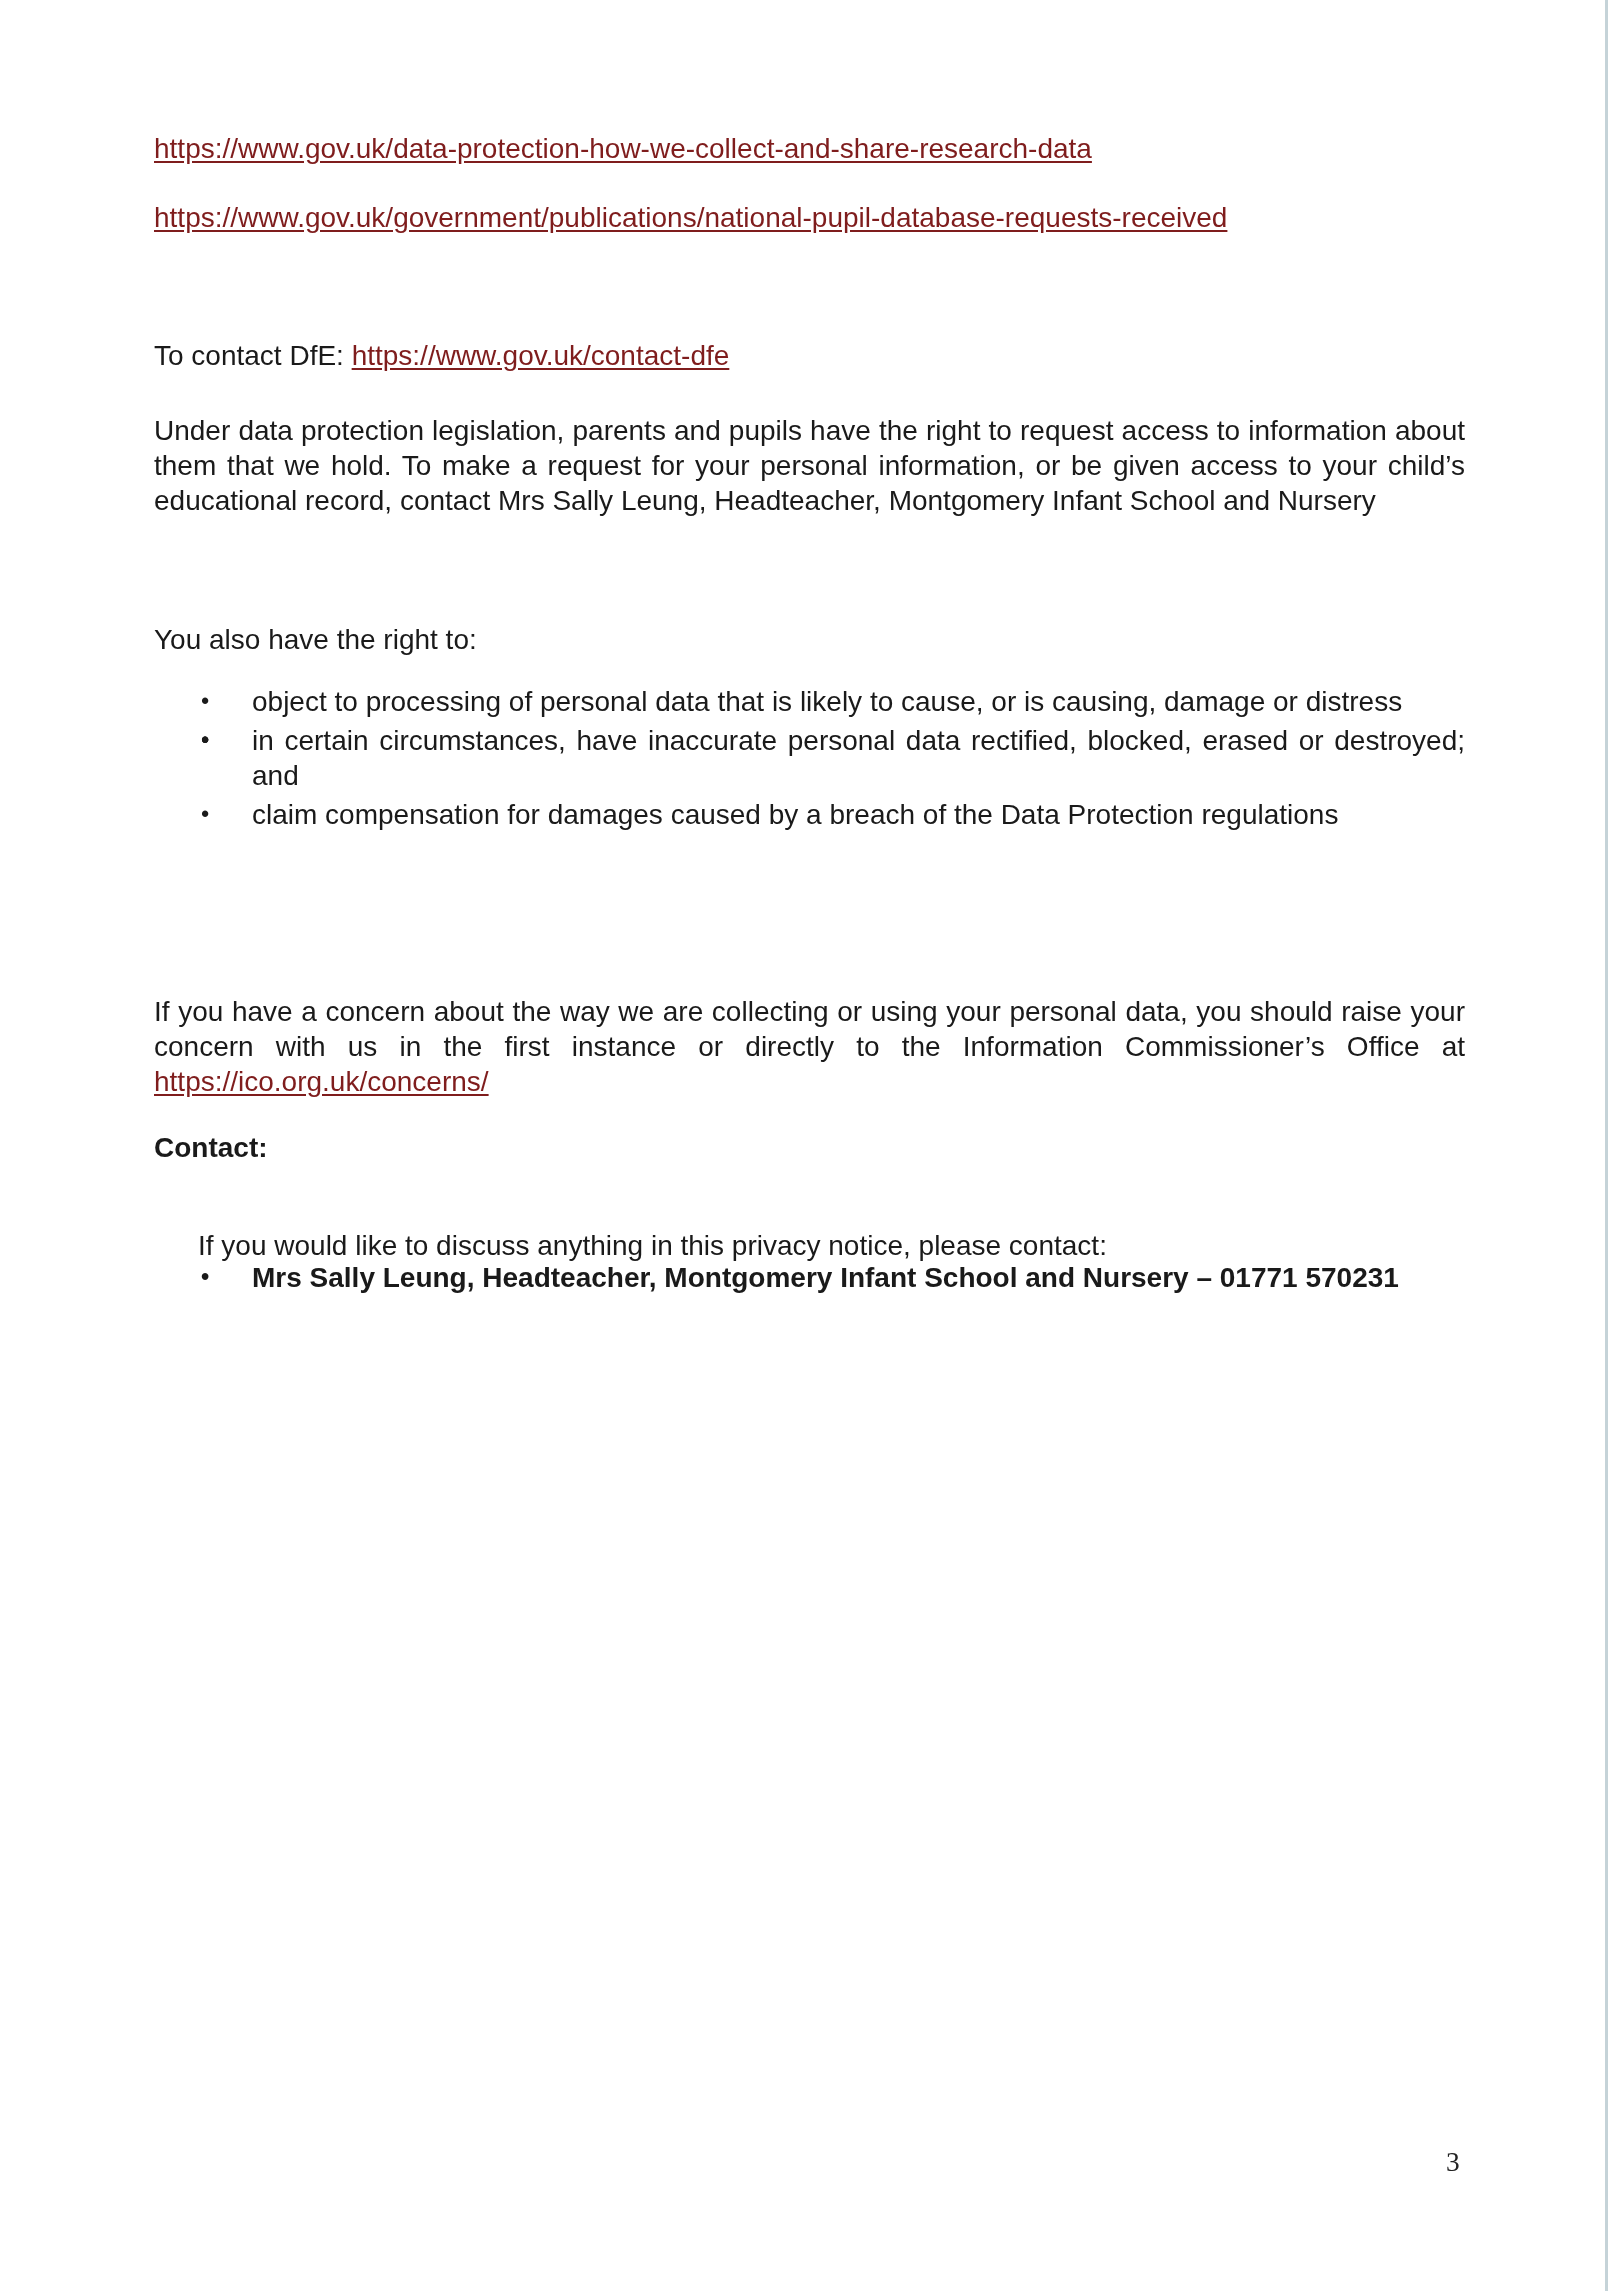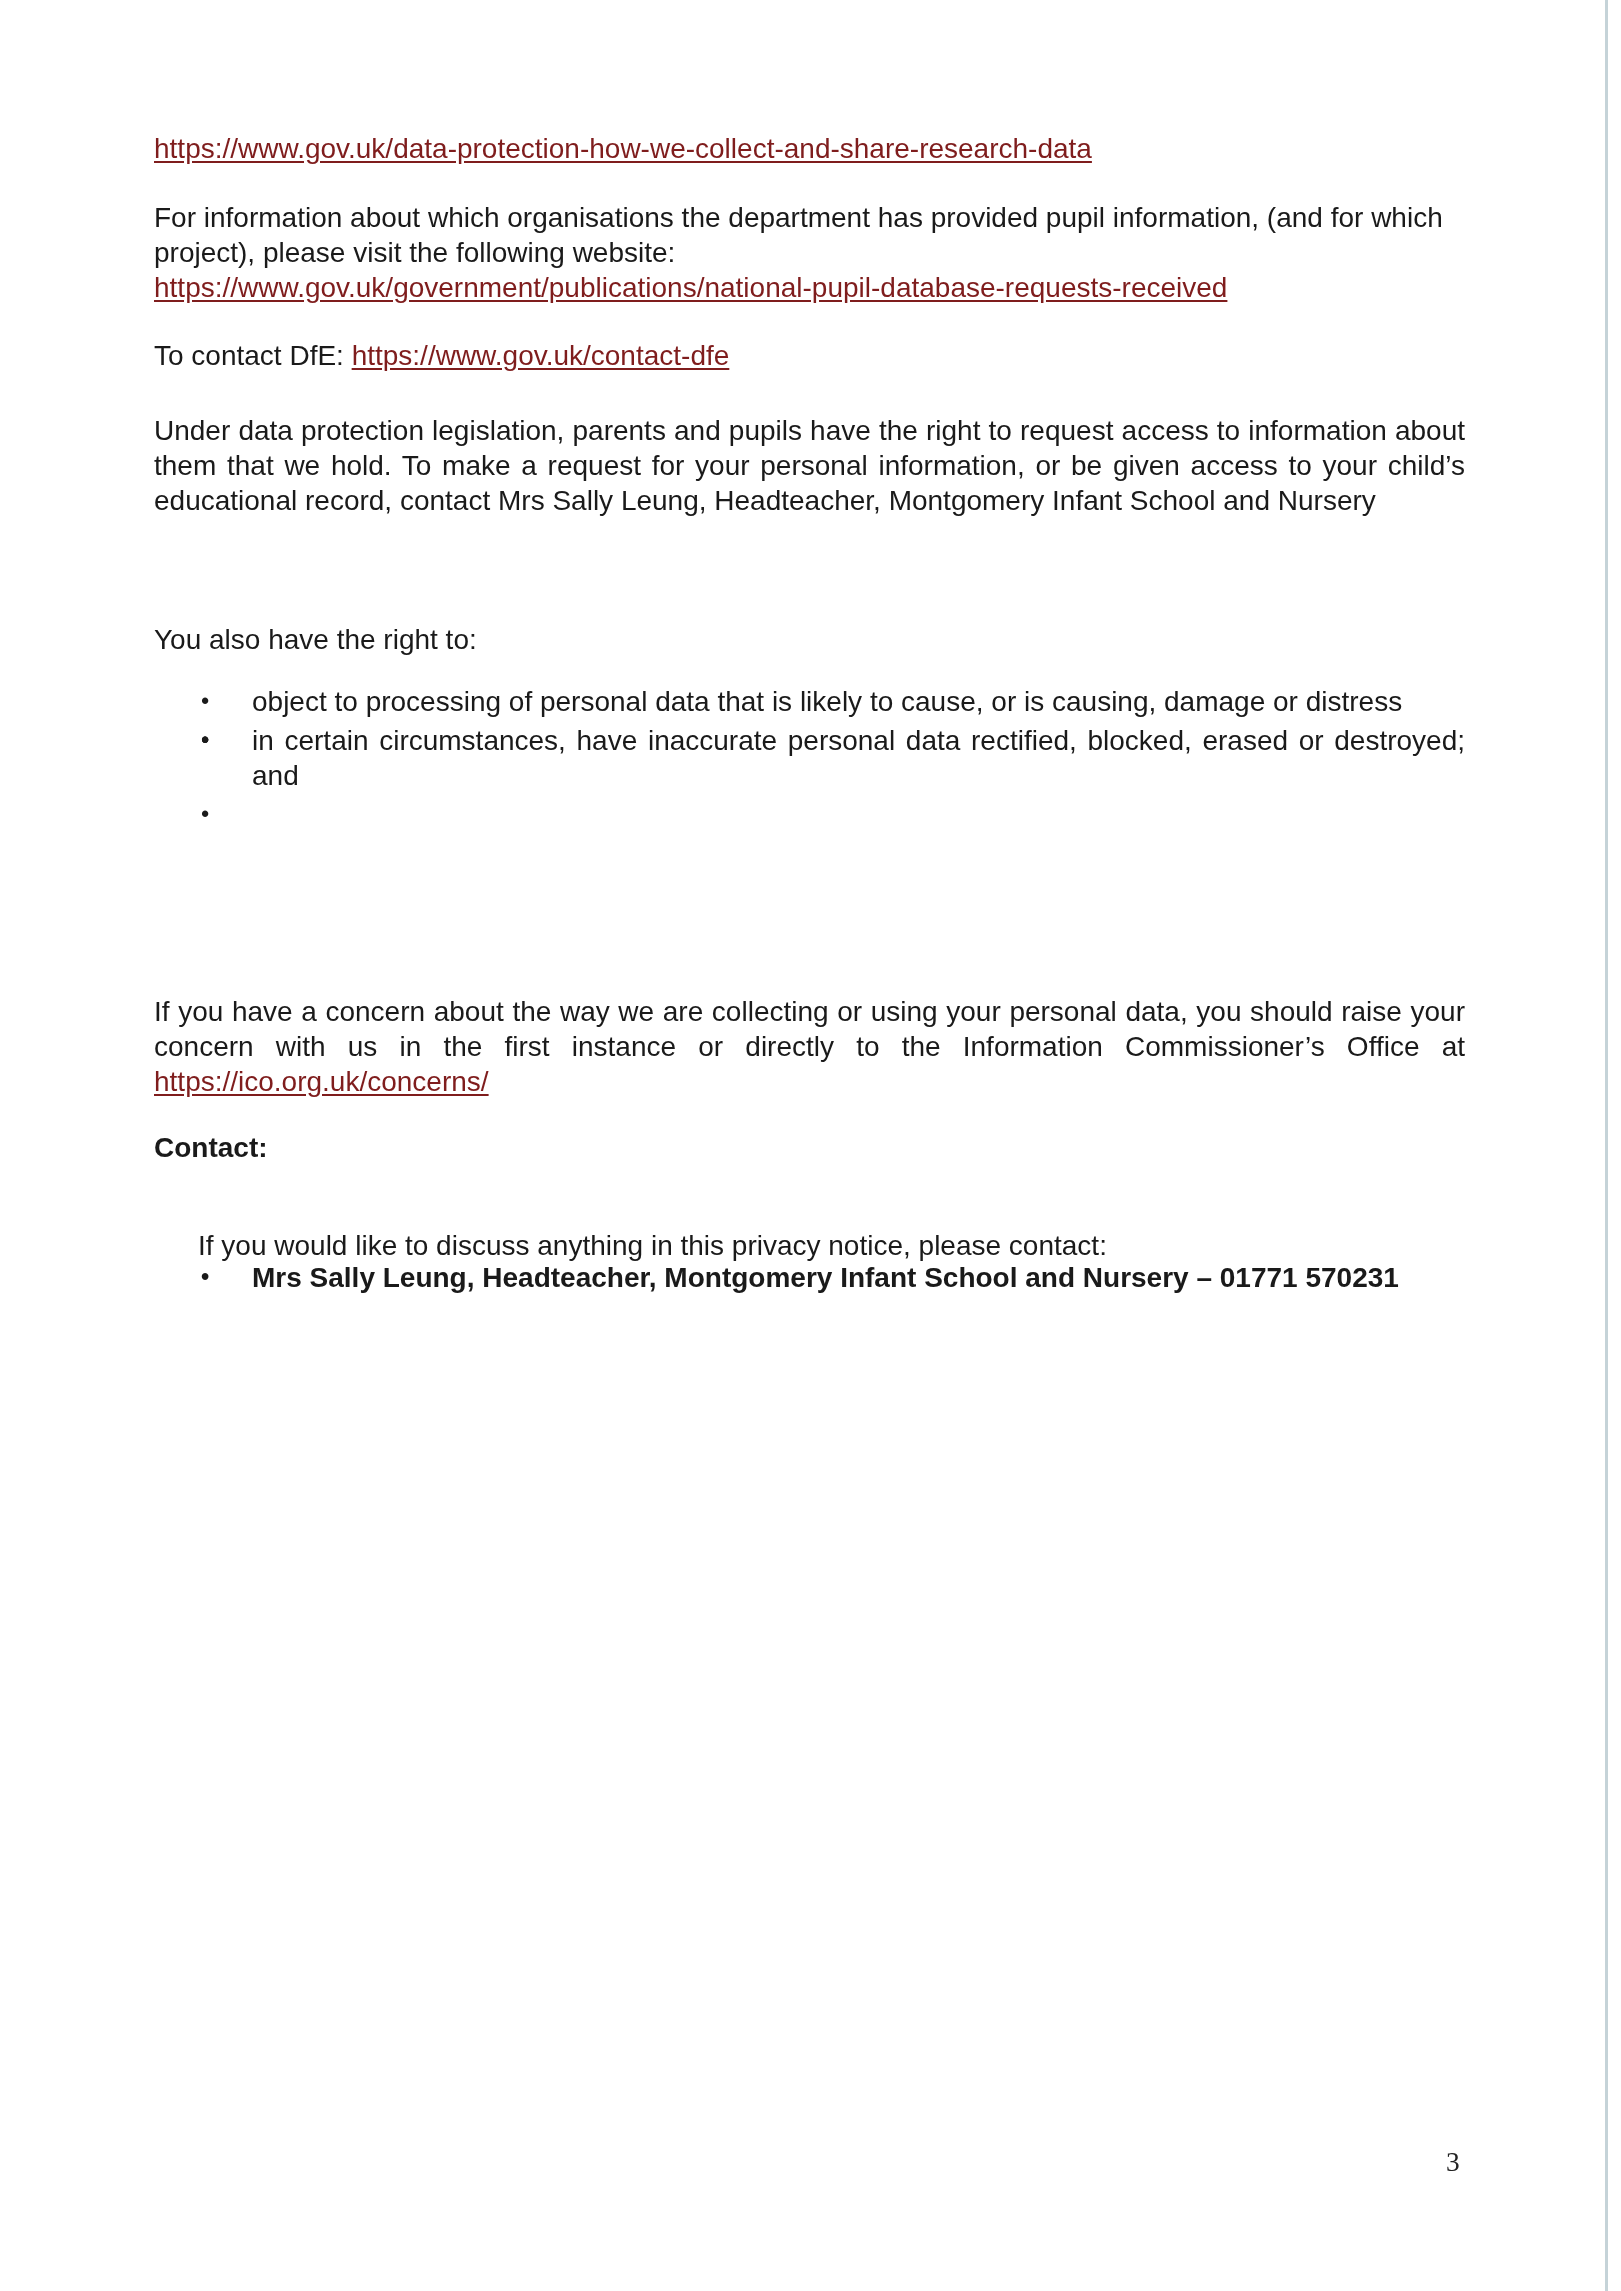--- a/index.html
+++ b/index.html
@@ -24,21 +24,20 @@
 
 <div class="edge-line"></div>
 
 <div class="content">
 
   <div class="block" style="top:0px;">
     <a class="link">https://www.gov.uk/data-protection-how-we-collect-and-share-research-data</a>
   </div>
 
   <div class="block" style="top:69px;">
-    <p>For information about which organisations the department has provided pupil information, (and for which project), please visit the following website:</p>
     <a class="link">https://www.gov.uk/government/publications/national-pupil-database-requests-received</a>
   </div>
 
   <div class="block" style="top:207px;">
     <span>To contact DfE: </span><a class="link">https://www.gov.uk/contact-dfe</a>
   </div>
 
   <div class="block" style="top:282px;">
     <p class="justify">Under data protection legislation, parents and pupils have the right to request access to information about them that we hold. To make a request for your personal information, or be given access to your child’s educational record, contact Mrs Sally Leung, Headteacher, Montgomery Infant School and Nursery</p>
   </div>
@@ -46,21 +45,21 @@
   <div class="block" style="top:491px;">
     <p>You also have the right to:</p>
   </div>
 
   <div class="block" style="top:553px;">
     <ul>
       <li class="justify" style="margin-bottom:3.9px;"><span class="bullet">•</span><span>object to processing of personal data that is likely to cause, or is causing, damage or distress</span></li>
       <li class="justify" style="margin-bottom:3.9px;"><span class="bullet">•</span></li>
       <li class="justify" style="margin-bottom:3.9px;"><span class="bullet">•</span></li>
       <li class="justify" style="margin-bottom:3.9px;"><span class="bullet">•</span><span>in certain circumstances, have inaccurate personal data rectified, blocked, erased or destroyed; and</span></li>
-      <li class="justify"><span class="bullet">•</span></li>
+      <li class="justify"><span class="bullet">•</span><span>claim compensation for damages caused by a breach of the Data Protection regulations</span></li>
     </ul>
   </div>
 
   <div class="block" style="top:863px;">
     <p class="justify"><span>If you have a concern about the way we are collecting or using your personal data, you should raise your concern with us in the first instance or directly to the Information Commissioner’s Office at </span><a class="link">https://ico.org.uk/concerns/</a></p>
   </div>
 
   <div class="block" style="top:999px;">
     <p class="bold">Contact:</p>
   </div>

